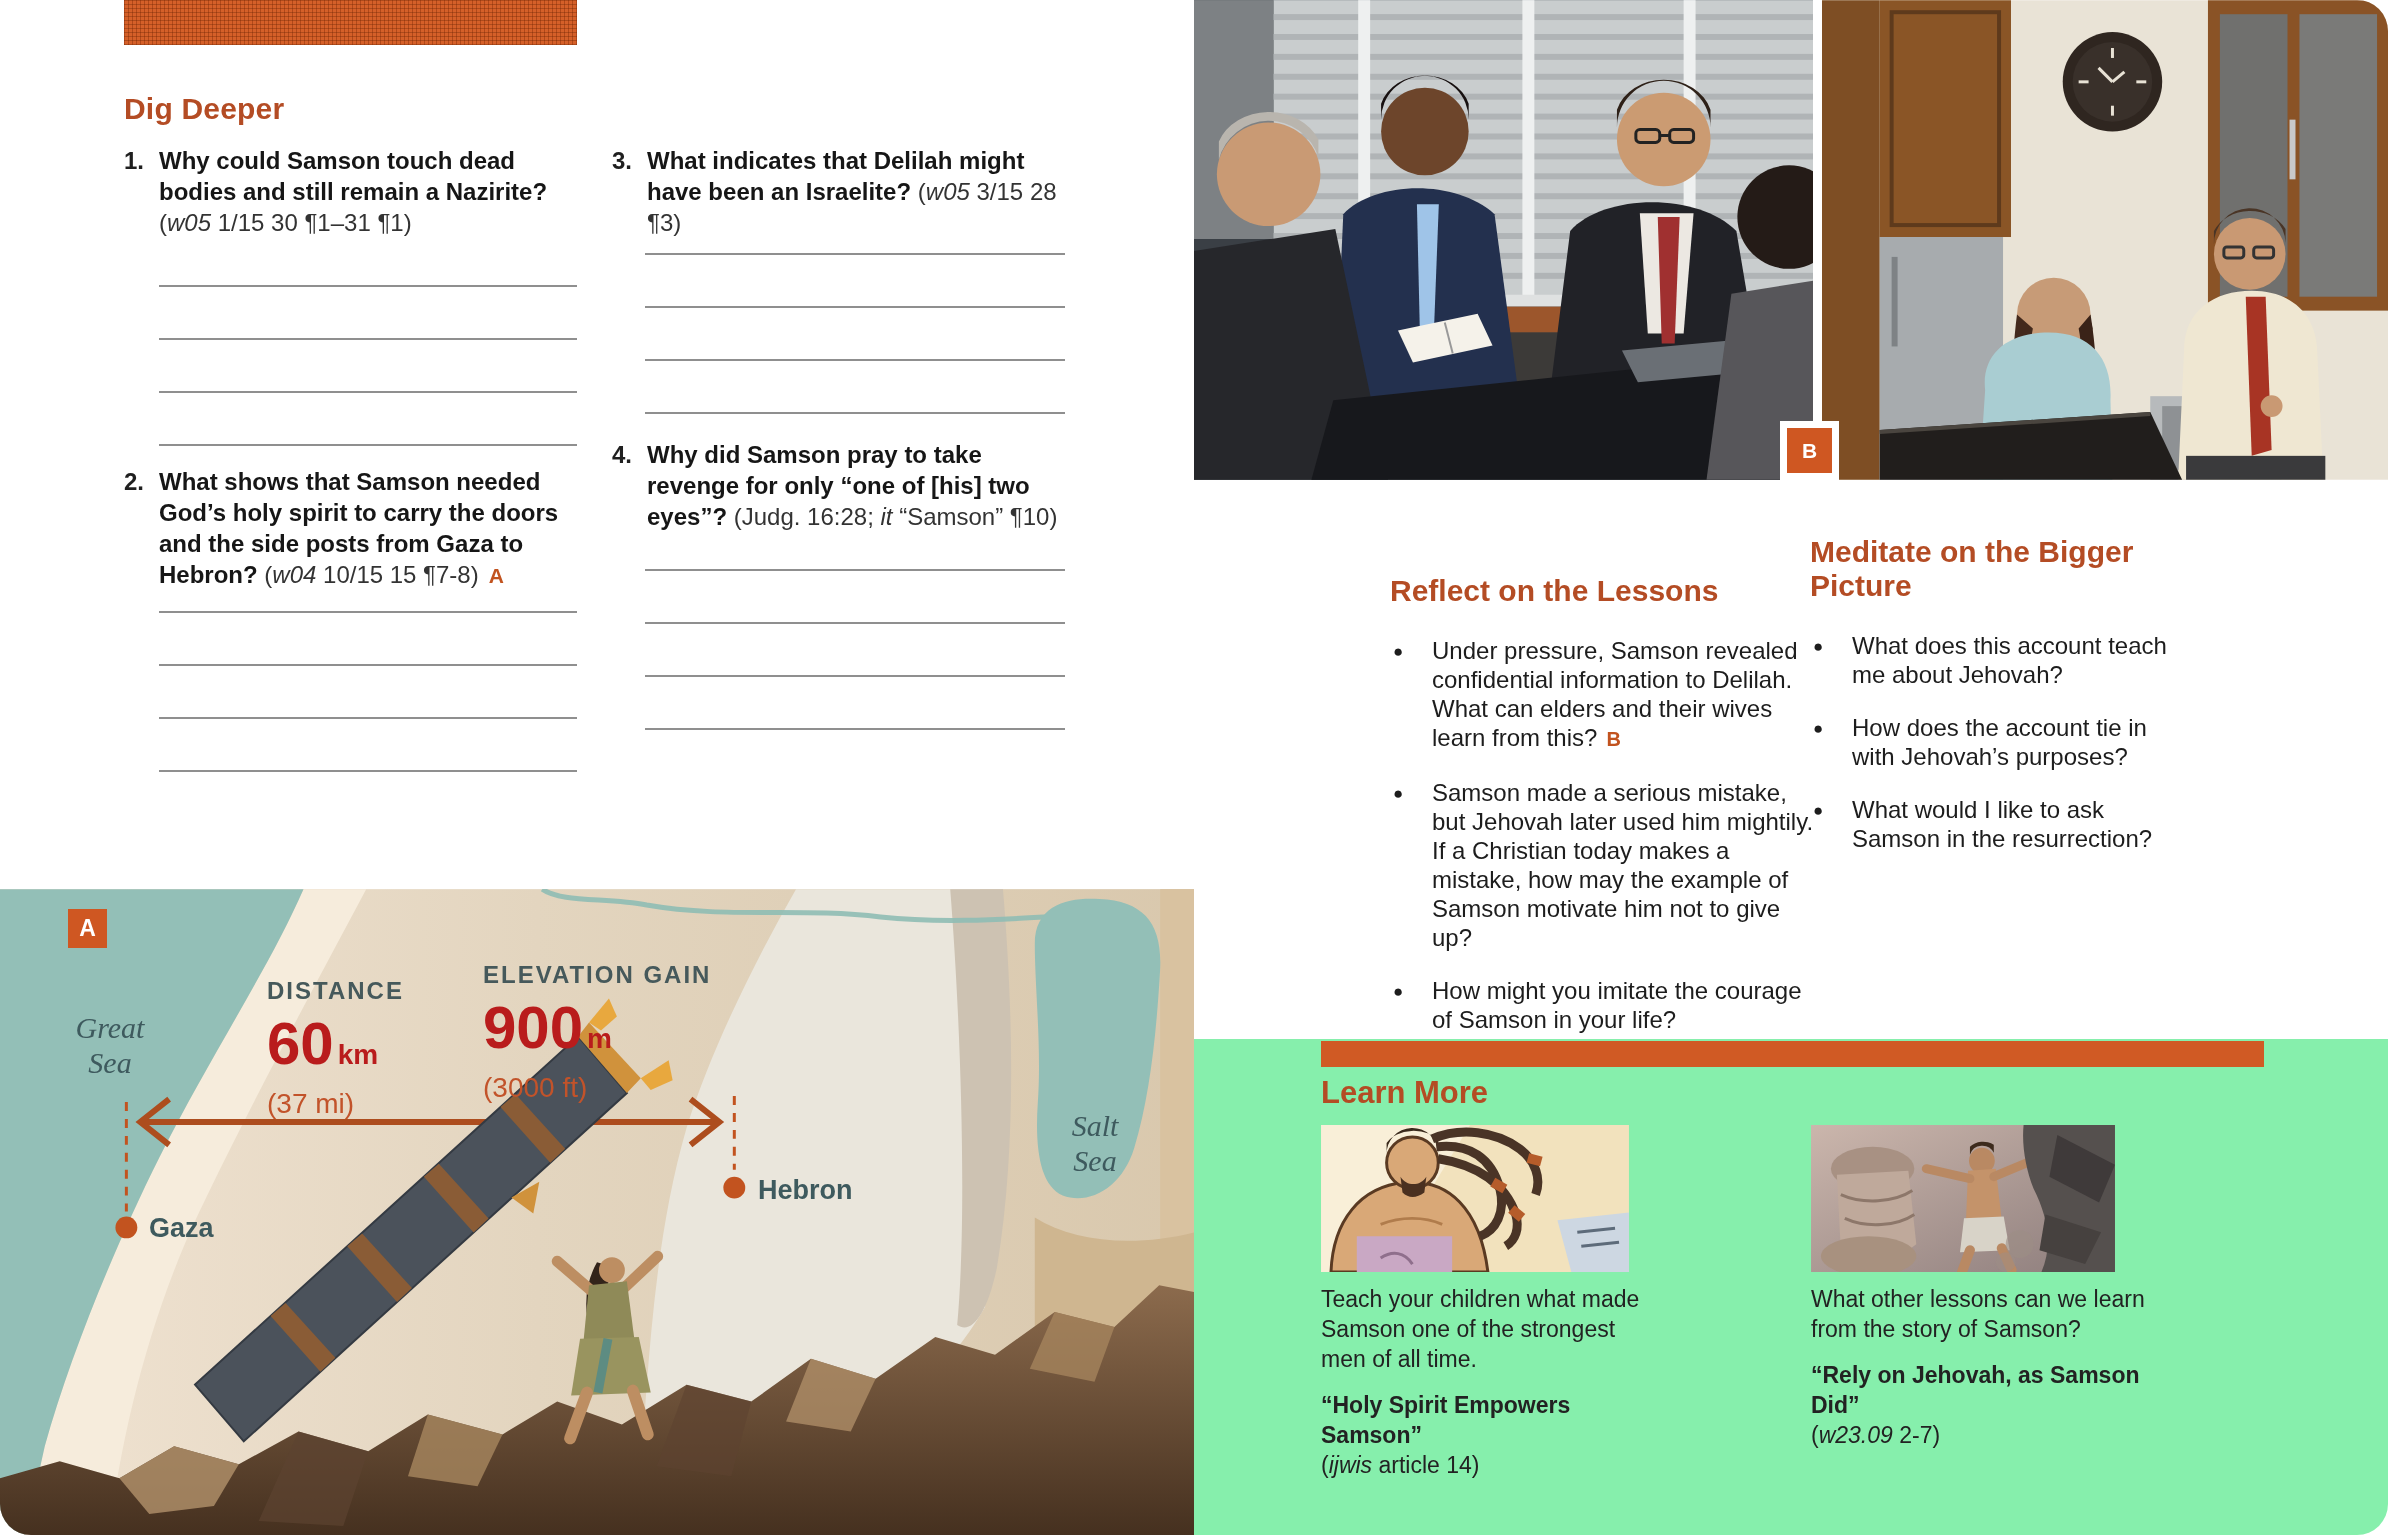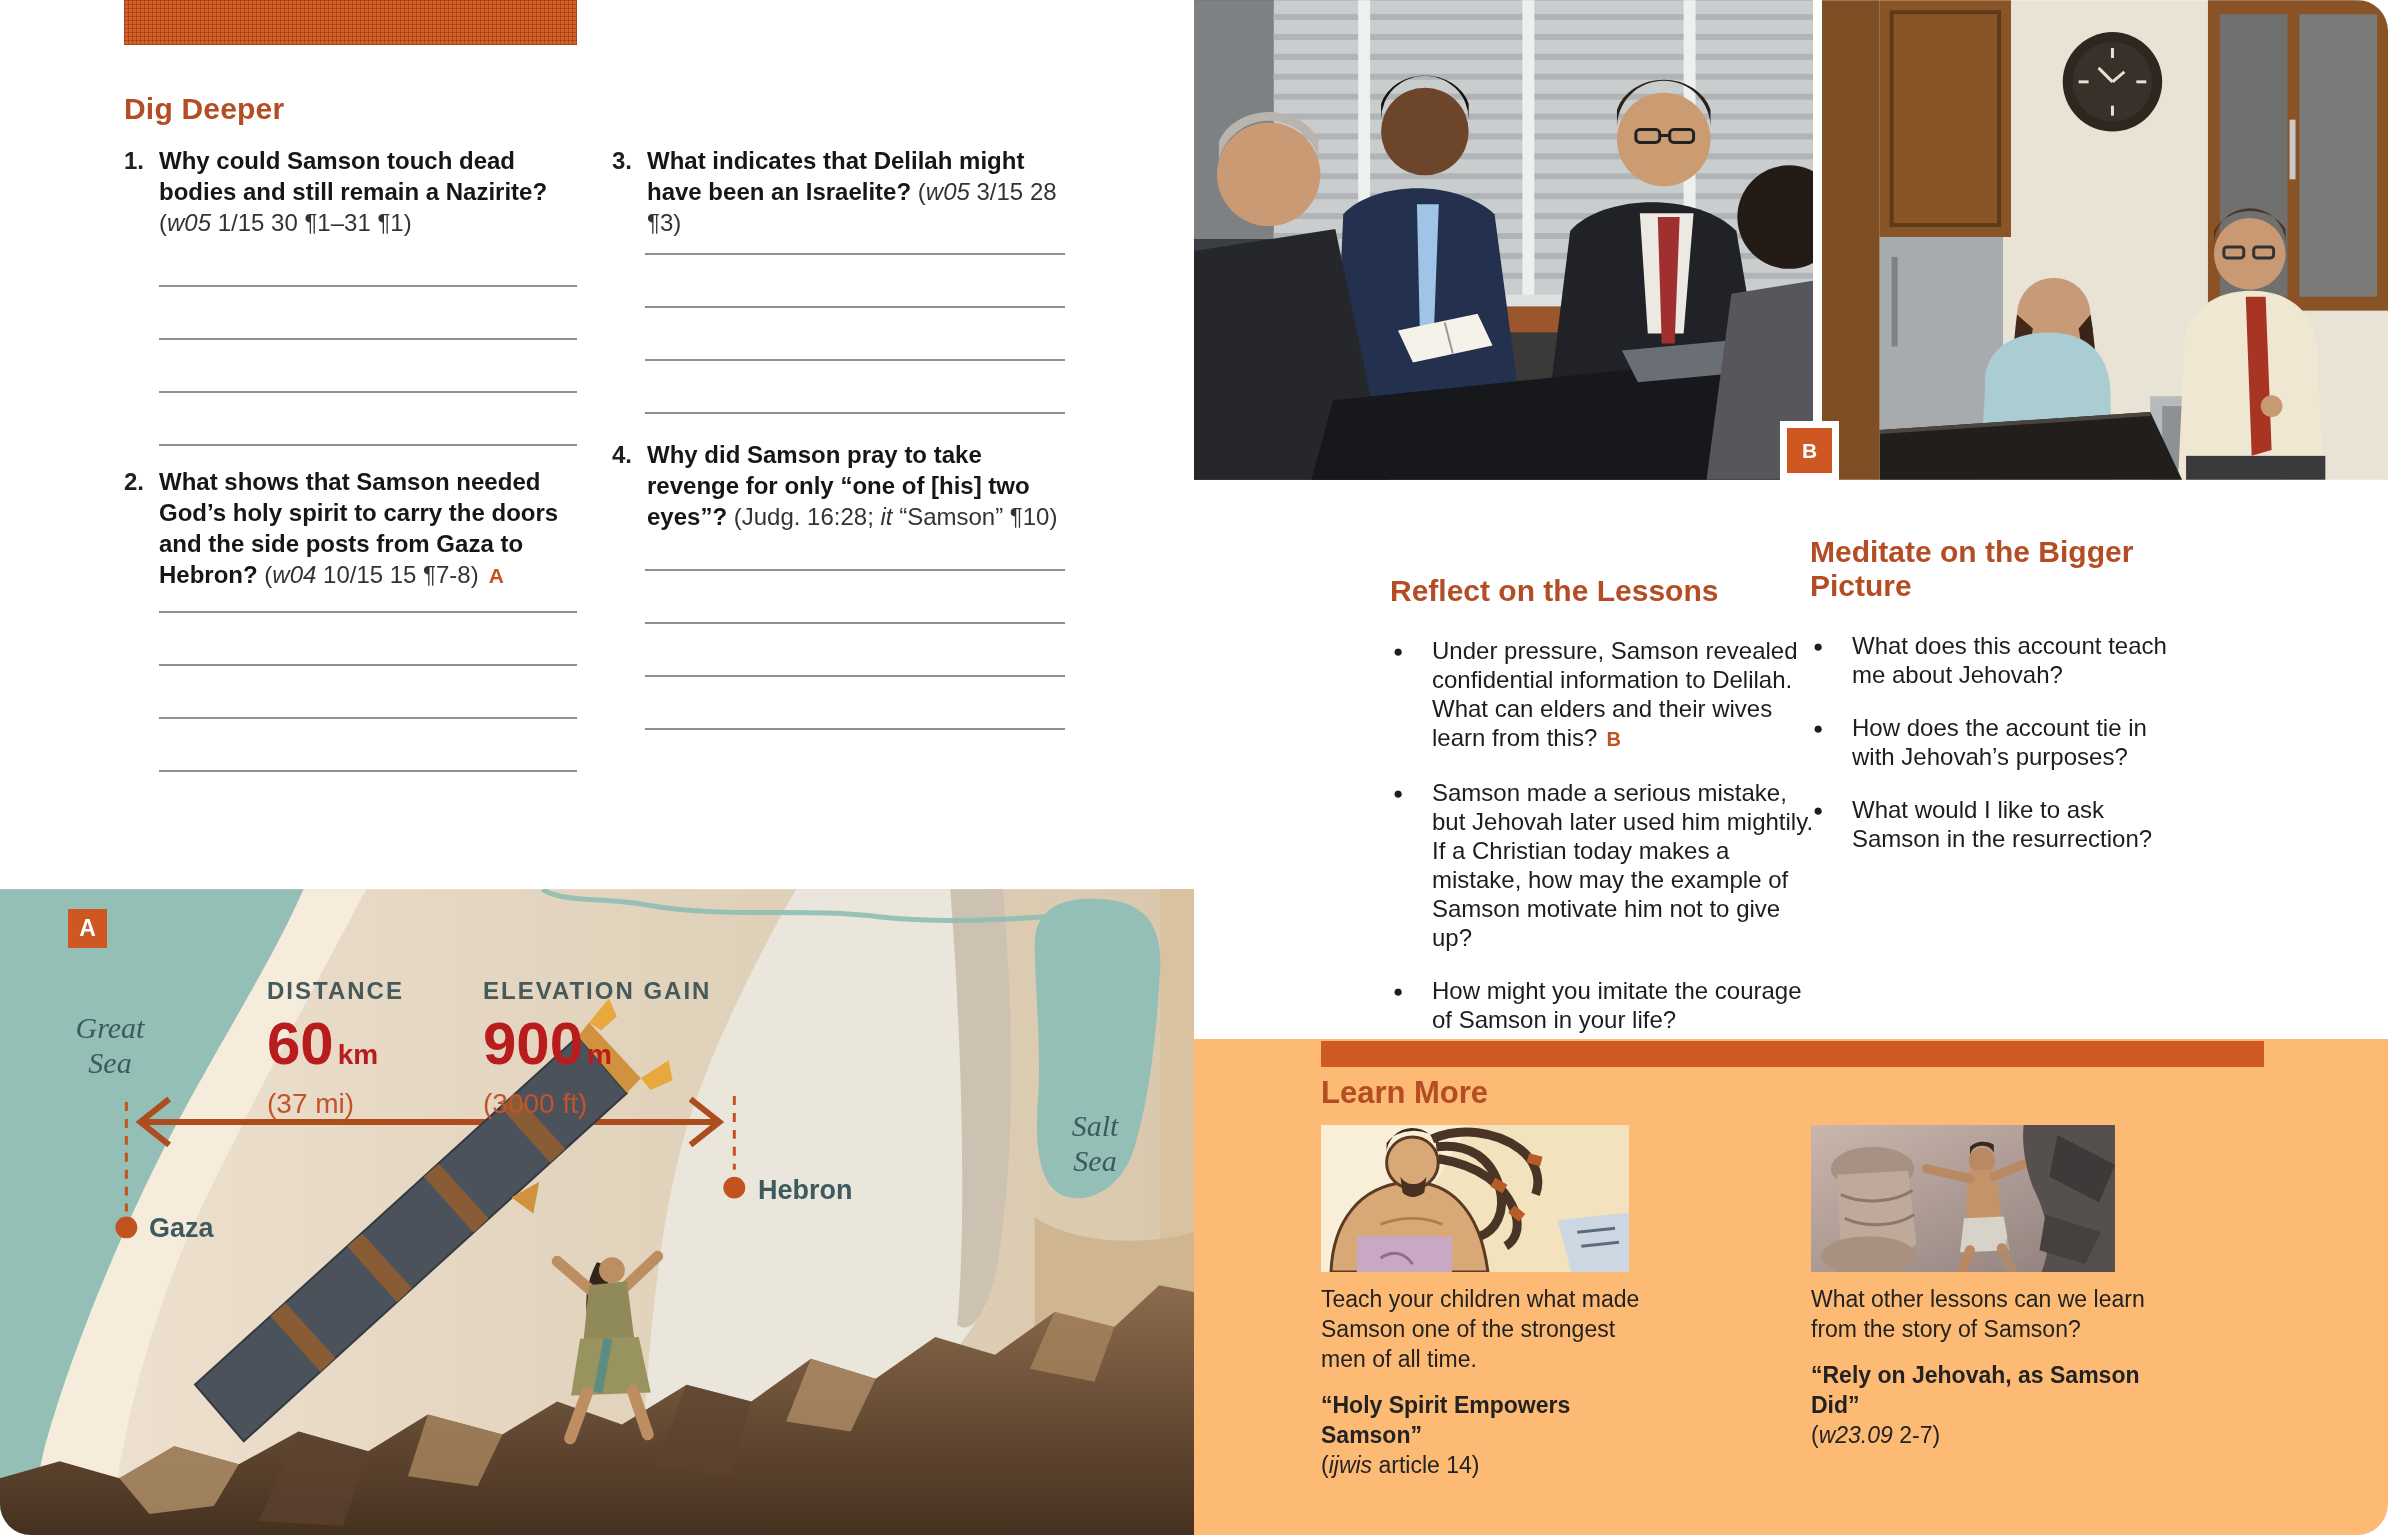--- a/index.html
+++ b/index.html
@@ -45,21 +45,21 @@
   #map-badge{left:68px;top:20px;width:39px;height:39px;font-size:23px;}
   .sea-label{position:absolute;font-family:"Liberation Serif",serif;font-style:italic;
              font-size:30px;line-height:35px;color:#3e5a5e;text-align:center;}
   #great-sea{left:38px;top:121px;width:144px;}
   #salt-sea{left:1033px;top:219px;width:124px;}
   .city-label{position:absolute;font-weight:bold;font-size:27px;color:#3e5a5e;}
   #gaza-label{left:149px;top:324px;}
   #hebron-label{left:758px;top:286px;text-align:right;}
   .stat{position:absolute;}
   #stat-distance{left:267px;top:88px;}
-  #stat-elevation{left:483px;top:88px;}
+  #stat-elevation{left:483px;top:72px;}
   .stat-label{font-size:24px;font-weight:bold;letter-spacing:2px;color:#46595b;margin-bottom:8px;}
   .stat-value{font-size:60px;line-height:62px;font-weight:bold;color:#b91c1c;}
   .stat-unit{font-size:28px;margin-left:4px;}
   .stat-alt{font-size:28px;color:#c2532a;margin-top:2px;}
 
   
   .photos{position:absolute;left:1194px;top:0;width:1194px;height:480px;background:#fff;}
   .photo{position:absolute;top:0;height:480px;}
   #photo-meeting{left:0;width:619px;}
   #photo-kitchen{left:628px;width:566px;}
@@ -71,21 +71,21 @@
   .col{position:absolute;}
   #reflect-col{left:1390px;top:535px;width:428px;margin-top:39px;}
   #meditate-col{left:1810px;top:535px;width:366px;}
   .col .sec-head2{font-weight:bold;font-size:30px;color:#b44c24;margin:0 0 28px 0;}
   .blist{list-style:none;margin:0;padding:0;font-size:24px;line-height:29px;color:#1d1d1d;}
   .blist li{position:relative;padding-left:42px;margin-bottom:24px;}
   .blist li::before{content:"●";position:absolute;left:3px;top:1px;font-size:17px;}
   .inline-marker{color:#c2531f;font-weight:bold;font-size:20px;margin-left:9px;}
 
   
-  .learn{position:absolute;left:1194px;top:1039px;width:1194px;height:497px;background:#fdba74;}
+  .learn{position:absolute;left:1194px;top:1039px;width:1194px;height:497px;background:#86efac;}
   .learn-bar{position:absolute;left:127px;top:2px;width:943px;height:26px;background:#d05a24;}
   #learn-head{position:relative;left:127px;top:36px;font-weight:bold;font-size:31px;color:#b44c24;}
   .thumb{position:absolute;top:86px;}
   #thumb-1{left:127px;width:308px;height:147px;}
   #thumb-2{left:617px;width:304px;height:147px;}
   .caption{position:absolute;top:245px;width:343px;font-size:23px;line-height:30px;color:#222;}
   #cap-1{left:127px;}
   #cap-2{left:617px;}
   .caption .desc{margin:0 0 16px 0;}
   .caption .ctitle{margin:0;font-weight:bold;}

